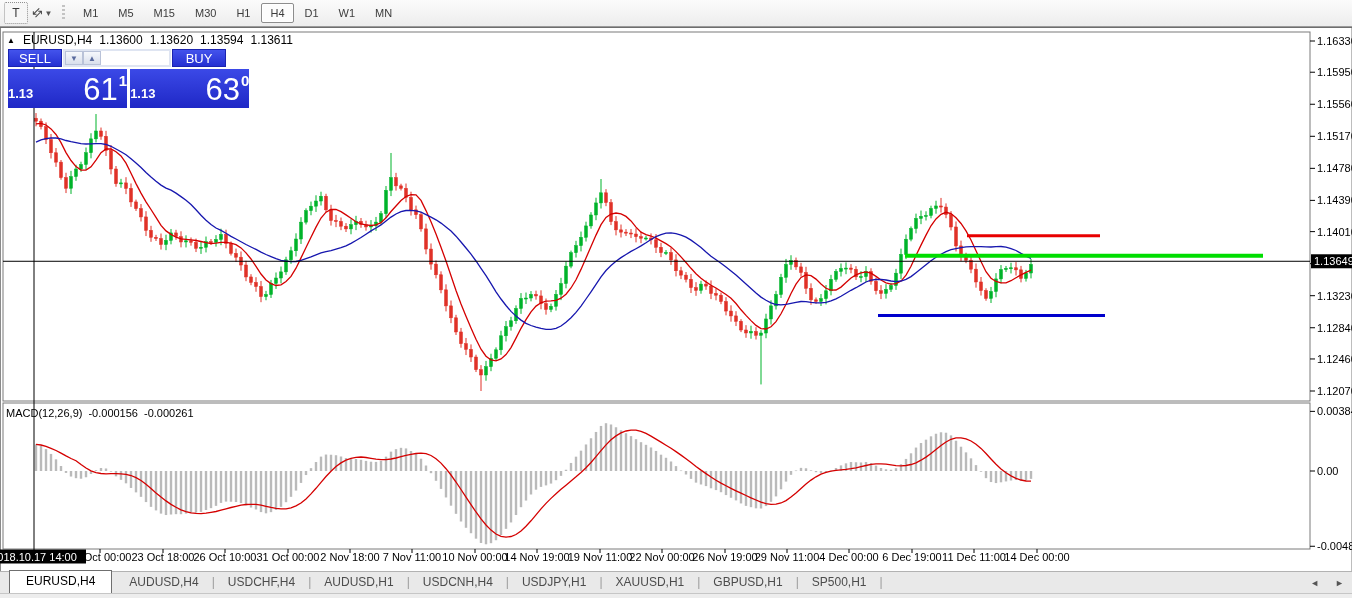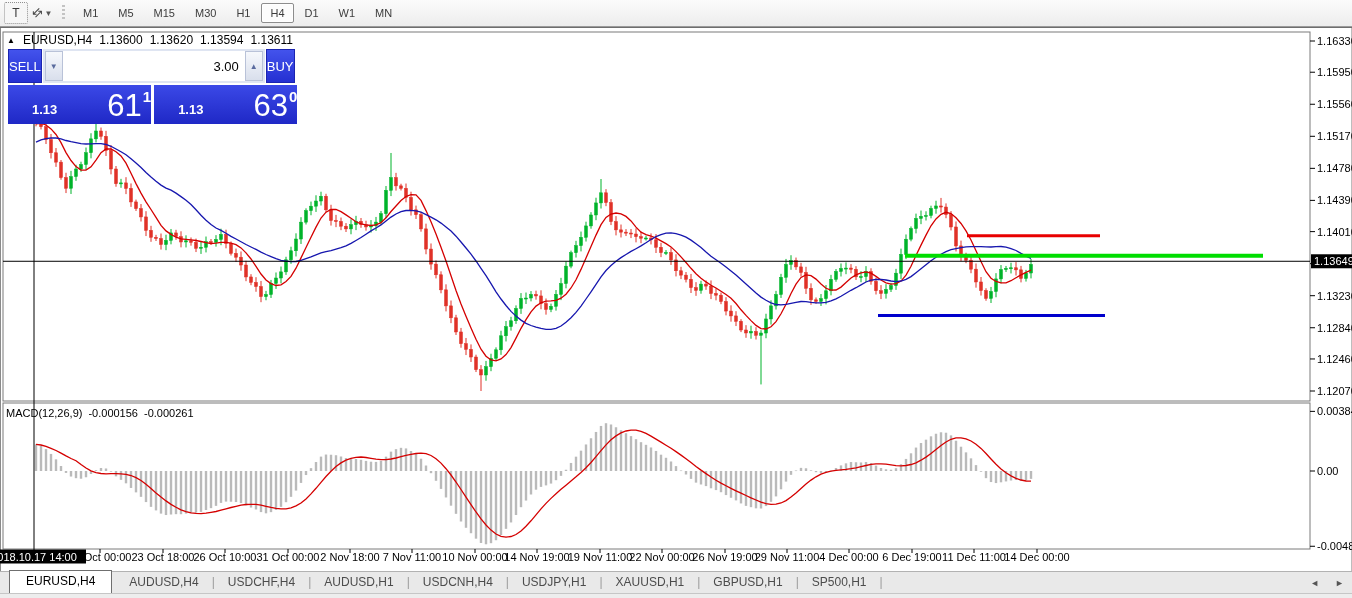--- a/index.html
+++ b/index.html
@@ -19,31 +19,31 @@
   .tf-btn.active{background:#fcfcfc;border:1px solid #8d8d8d;box-shadow:0 0 0 1px #fff inset;}
   
   .chart-window{position:absolute;top:27px;left:0;width:1352px;height:571px;background:#fff;
                 border-top:1px solid #6e6e6e;box-shadow:inset 1px 0 0 #8a8a8a,inset -1px 0 0 #bdbdbd;}
   #chart-svg{position:absolute;top:0;left:0;z-index:1;}
   .chart-header{position:absolute;left:7px;top:5px;z-index:3;font-size:12px;color:#000;
                 display:flex;align-items:center;gap:7px;white-space:nowrap;}
   .hdr-tri{font-size:8px;color:#000;margin-right:1px;}
   
   .trade-panel{position:absolute;left:8px;top:21px;width:218px;z-index:3;}
-  .tp-row1{display:flex;height:34px;}
+  .tp-row1{display:flex;height:18px;}
   .btn-sell,.btn-buy{width:54px;background:linear-gradient(#4353ec,#2530d2);color:#fff;font-size:13px;
                      display:flex;align-items:center;justify-content:center;border:1px solid #1b24b0;box-sizing:border-box;}
   .vol-group{flex:1;display:flex;background:#fff;border:2px solid #dfe5f2;box-sizing:border-box;margin:0 1px;}
   .stepper{width:18px;display:flex;align-items:center;justify-content:center;font-size:8px;color:#5a6b9e;
            background:linear-gradient(#f6f8fc,#d9dfec);border:1px solid #b9c2d8;box-sizing:border-box;}
   .vol-input{flex:1;border:none;outline:none;text-align:right;font-size:13px;padding:0 6px 0 0;min-width:0;
              font-family:"Liberation Sans","DejaVu Sans",sans-serif;color:#000;}
   .tp-row2{display:flex;margin-top:2px;height:39px;}
   .tile{flex:1;background:linear-gradient(#3b49e7,#1f28c6);color:#fff;display:flex;align-items:flex-end;
-        justify-content:center;padding-bottom:3px;box-sizing:border-box;padding-left:24px;}
+        justify-content:center;padding-bottom:3px;box-sizing:border-box;}
   .tile+.tile{margin-left:3px;}
   .px-small{font-size:13px;font-weight:bold;margin:0 2px 4px 0;}
   .px-big{font-size:31px;line-height:31px;font-weight:normal;margin-left:48px;}
   .px-sup{font-size:15px;font-weight:bold;position:relative;top:-16px;margin-left:1px;}
   
   .macd-label{position:absolute;left:6px;top:379px;z-index:3;font-size:11px;color:#000;display:flex;gap:6px;}
   
   .tabbar{position:absolute;left:0;top:543px;width:1352px;height:22px;background:#e9e9e9;
           border-top:1px solid #b2b2b2;display:flex;align-items:flex-end;padding-left:9px;
           box-sizing:border-box;z-index:3;font-size:12px;color:#4c4c4c;}
@@ -786,21 +786,20 @@
 
     <div class="trade-panel">
       <div class="tp-row1">
         <div class="btn-sell">
           <span>SELL</span>
         </div>
         <div class="vol-group">
           <div class="stepper">
             <span>▼</span>
           </div>
-          <input class="vol-input" value="3.00" style="">
           <div class="stepper">
             <span>▲</span>
           </div>
         </div>
         <div class="btn-buy">
           <span>BUY</span>
         </div>
       </div>
       <div class="tp-row2">
         <div class="tile">

